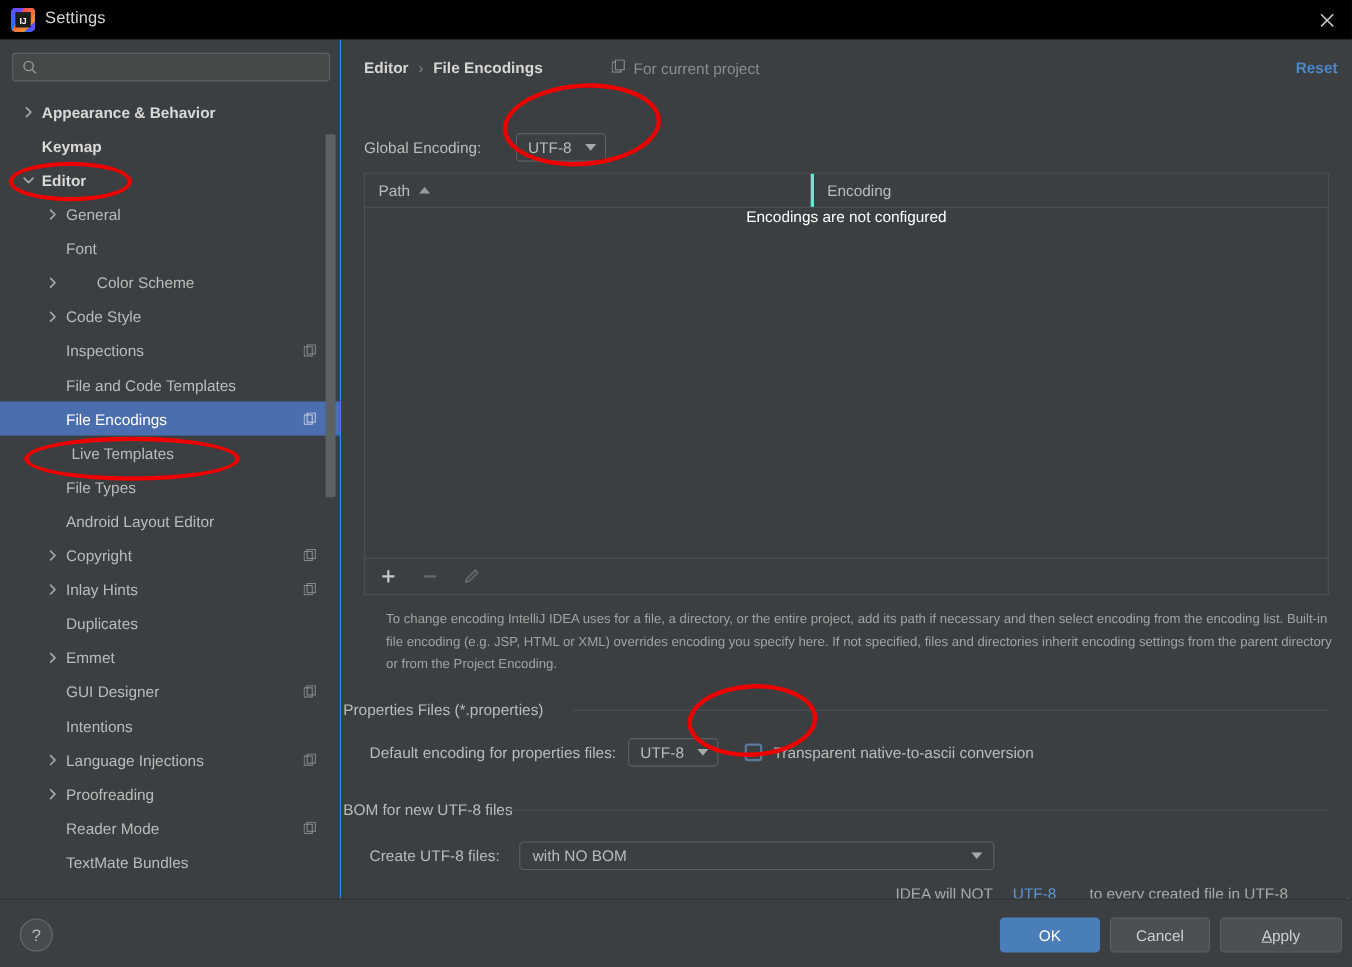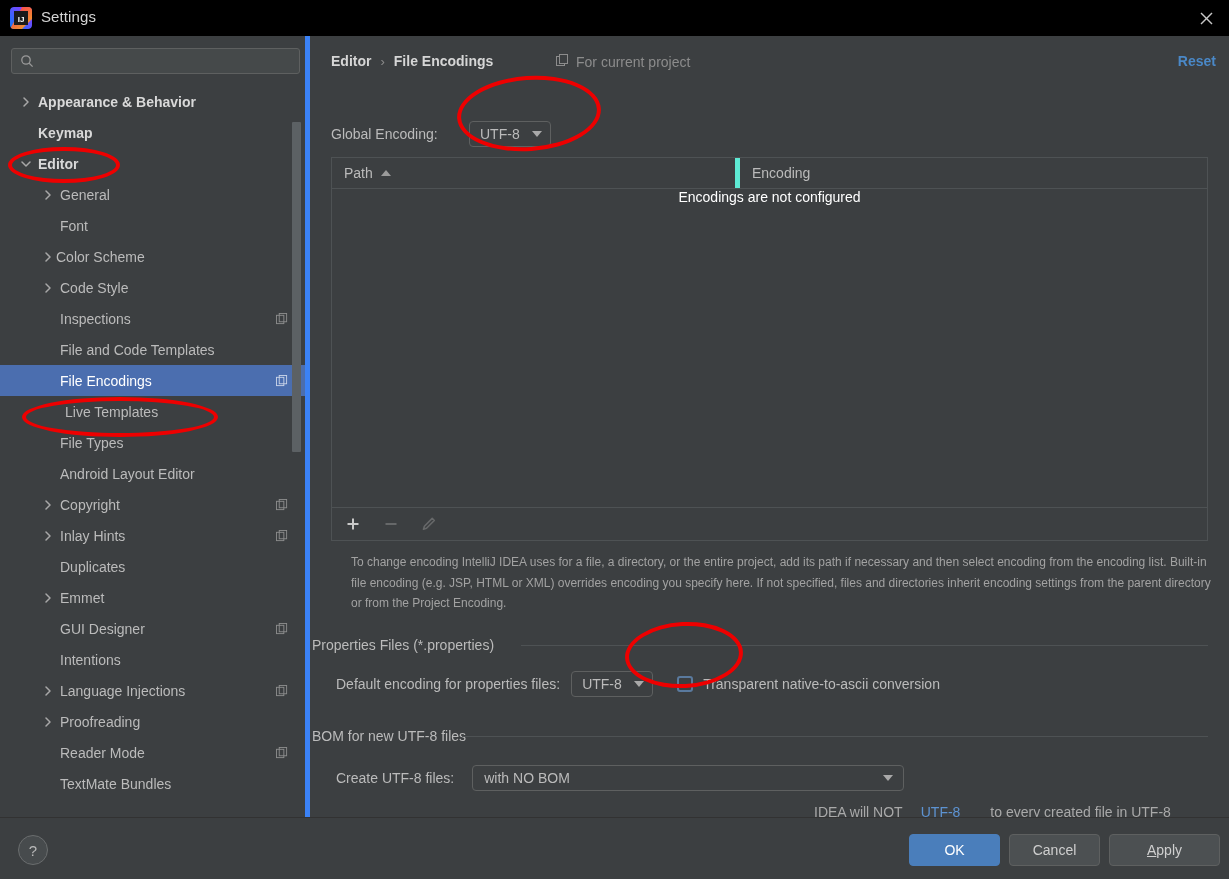--- a/index.html
+++ b/index.html
@@ -29,21 +29,21 @@
   }
   #window-title {
     position: absolute; left: 41px; top: 8px;
     font-size: 15px; color: #d4d4d4; letter-spacing: .1px;
   }
 
   
   #sidebar {
     position: absolute; left: 0; top: 36px; width: 310px; height: 781px;
     background: #3c3f41;
-    border-right: 5px solid #3b82f6;
+    border-right: 1px solid #3b82f6;
     overflow: hidden;
   }
   #search-wrap {
     position: absolute; left: 11px; top: 12px; width: 289px; height: 26px;
   }
   #search-box {
     width: 100%; height: 26px;
     background: #45494a;
     border: 1px solid #5e6060; border-radius: 3px;
     display: flex; align-items: center; padding-left: 8px;
@@ -126,21 +126,21 @@
     border: 1px solid #4e5254; background: #3c3f41;
   }
   #thead {
     height: 31px; display: flex; background: #3c3f41;
     border-bottom: 1px solid #4e5254;
   }
   .th {
     display: flex; align-items: center; font-size: 14px; color: #bbbbbb;
     padding-left: 12px; gap: 8px; cursor: pointer;
   }
-  .th.path { width: 408px; border-right: 5px solid #5eead4; }
+  .th.path { width: 408px; border-right: 3px solid #5eead4; }
   .th.enc { flex: 1; }
   .sort-asc {
     width: 0; height: 0; border-left: 5px solid transparent;
     border-right: 5px solid transparent; border-bottom: 6px solid #9b9b9b;
   }
   #tbody {
     height: 318px; display: flex; align-items: flex-start; justify-content: center;
     font-size: 14px; color: #ffffff;
   }
   #tbar {
@@ -283,21 +283,21 @@
             </svg></span>
           <span class="tree-label" style="margin-left: 60px;">General</span>
         </div>
         <div class="tree-item">
           <span class="tree-label" style="margin-left: 60px;">Font</span>
         </div>
         <div class="tree-item">
           <span class="tw" style="left: 40px;"><svg width="16" height="16" viewBox="0 0 16 16">
               <polyline points="6,4 10,8 6,12" fill="none" stroke="#a8a8a8" stroke-width="1.5" stroke-linecap="round" stroke-linejoin="round"></polyline>
             </svg></span>
-          <span class="tree-label" style="margin-left: 56px;">Color Scheme</span>
+          <span class="tree-label" style="margin-left: 88px;">Color Scheme</span>
         </div>
         <div class="tree-item">
           <span class="tw" style="left: 40px;"><svg width="16" height="16" viewBox="0 0 16 16">
               <polyline points="6,4 10,8 6,12" fill="none" stroke="#a8a8a8" stroke-width="1.5" stroke-linecap="round" stroke-linejoin="round"></polyline>
             </svg></span>
           <span class="tree-label" style="margin-left: 60px;">Code Style</span>
         </div>
         <div class="tree-item">
           <span class="tree-label" style="margin-left: 60px;">Inspections</span>
           <span class="copy-ind"><svg width="12" height="12" viewBox="0 0 13 13">

